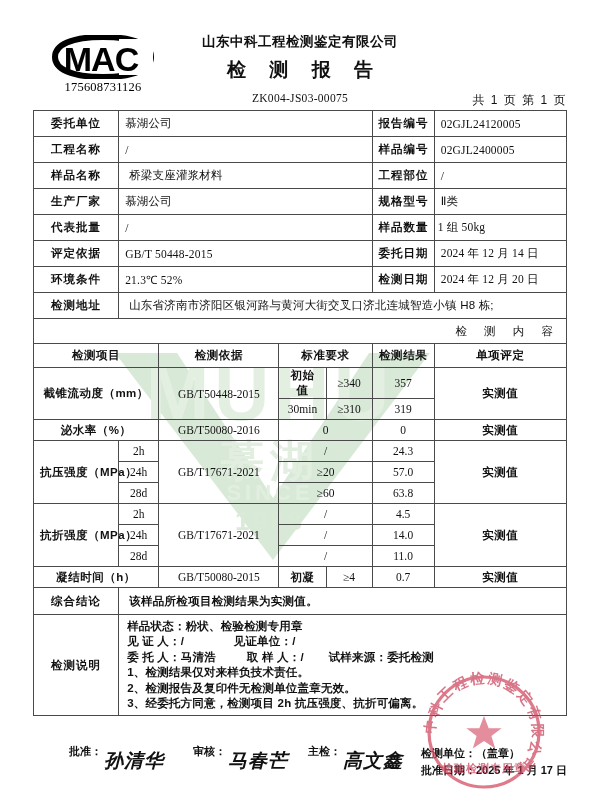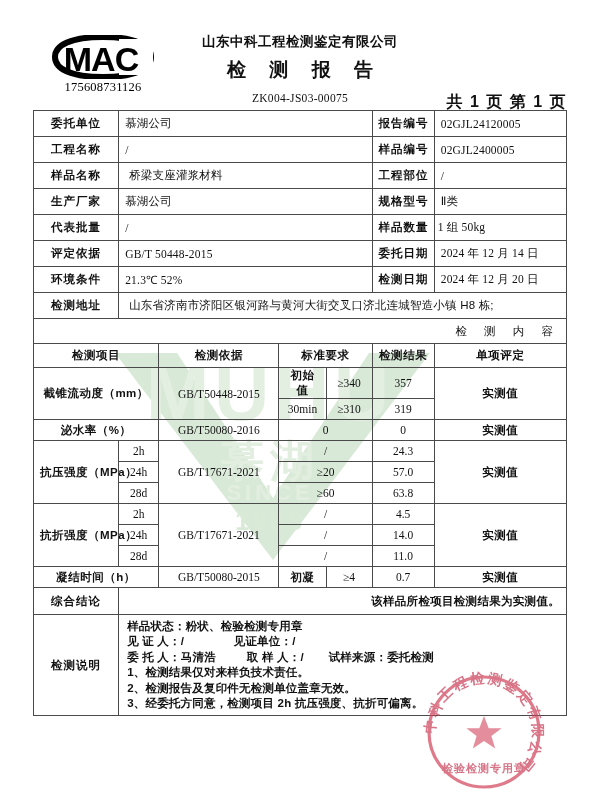--- a/index.html
+++ b/index.html
@@ -96,22 +96,22 @@
     text-align: center;
     font-family: "Liberation Serif", serif;
     font-size: 11.5px;
     letter-spacing: .3px;
   }
   .page-of {
     position: absolute;
     right: 33px;
     top: 0;
     font-family: "Liberation Sans", sans-serif;
-    font-weight: bold;
-    font-size: 16px;
+    font-weight: normal;
+    font-size: 12px;
     letter-spacing: 1.5px;
     white-space: nowrap;
   }
 
   
   table.doc {
     position: absolute;
     left: 33px;
     top: 110px;
     width: 534px;
@@ -186,21 +186,21 @@
     white-space: nowrap;
     margin-left: 20px;
   }
   .age { height: 21px; }
 
   .concl {
     font-family: "Liberation Sans", sans-serif;
     font-weight: bold;
     font-size: 11.5px;
     letter-spacing: .3px;
-    text-align: right;
+    text-align: left;
   }
   .notes {
     font-family: "Liberation Sans", sans-serif;
     font-weight: bold;
     font-size: 11.2px;
     line-height: 15.4px;
     text-align: left;
     padding: 4px 6px 4px 8px !important;
     letter-spacing: .2px;
   }
@@ -452,20 +452,37 @@
           <span>委 托 人：</span><span>马清浩</span><span class="spc">&nbsp;&nbsp;&nbsp;&nbsp;&nbsp;</span><span>取 样 人：</span><span>/</span><span class="spc">&nbsp;&nbsp;&nbsp;&nbsp;</span><span>试样来源：</span><span>委托检测</span>
         </div>
         <div>1、检测结果仅对来样负技术责任。</div>
         <div>2、检测报告及复印件无检测单位盖章无效。</div>
         <div>3、经委托方同意，检测项目 2h 抗压强度、抗折可偏离。</div>
       </td>
     </tr>
   </tbody>
     </table>
 
+  <div class="sign-row">
+    <div class="sig-group" style="left:36px; top:0;">
+      <span class="sig-label">批准：</span><span class="handwrite">孙清华</span>
+    </div>
+    <div class="sig-group" style="left:160px; top:0;">
+      <span class="sig-label">审核：</span><span class="handwrite">马春芒</span>
+    </div>
+    <div class="sig-group" style="left:275px; top:0;">
+      <span class="sig-label">主检：</span><span class="handwrite">高文鑫</span>
+    </div>
+    <div class="unit-block">
+      <div>检测单位：（盖章）</div>
+      <div>
+        <span>批准日期：</span><span>2025 年 1 月 17 日</span>
+      </div>
+    </div>
+  </div>
 
   <div id="stamp">
     <svg viewBox="0 0 128 128" xmlns="http://www.w3.org/2000/svg">
       <defs>
         <path id="ringpath" d="M 64,64 m -49,0 a 49,49 0 1,1 98,0 a 49,49 0 1,1 -98,0"></path>
       </defs>
       <circle cx="64" cy="64" r="55" fill="none" stroke="#d4485f" stroke-width="3.2"></circle>
       <text font-family="Liberation Sans, sans-serif" font-size="14" font-weight="bold" fill="#c9405a" letter-spacing="2.4">
         <textPath href="#ringpath" startOffset="26%" text-anchor="middle">山东中科工程检测鉴定有限公司</textPath>
       </text>

